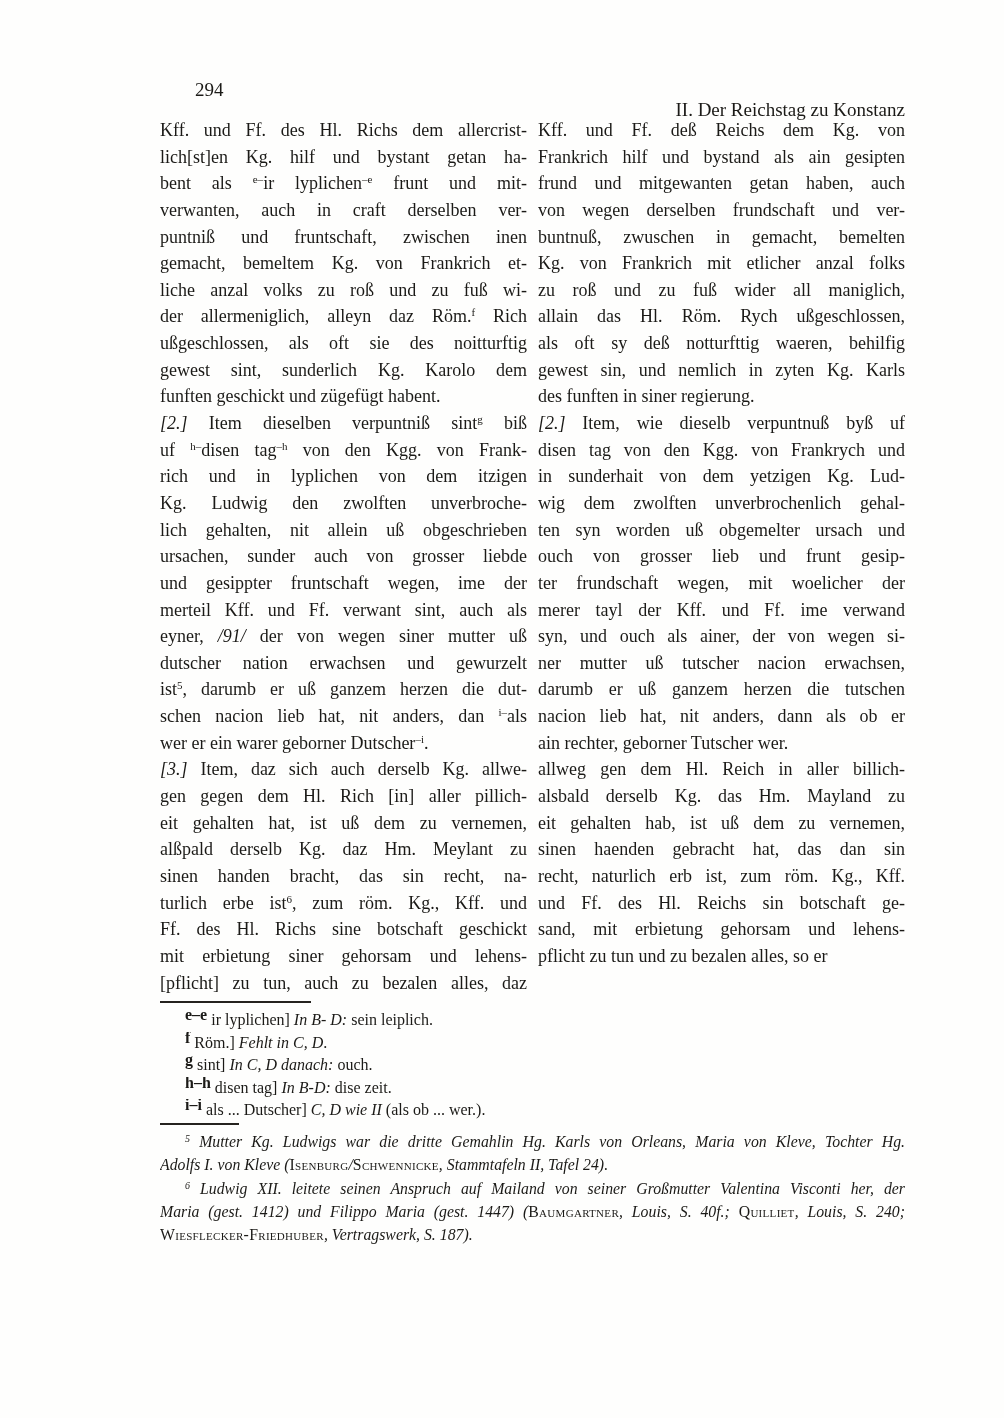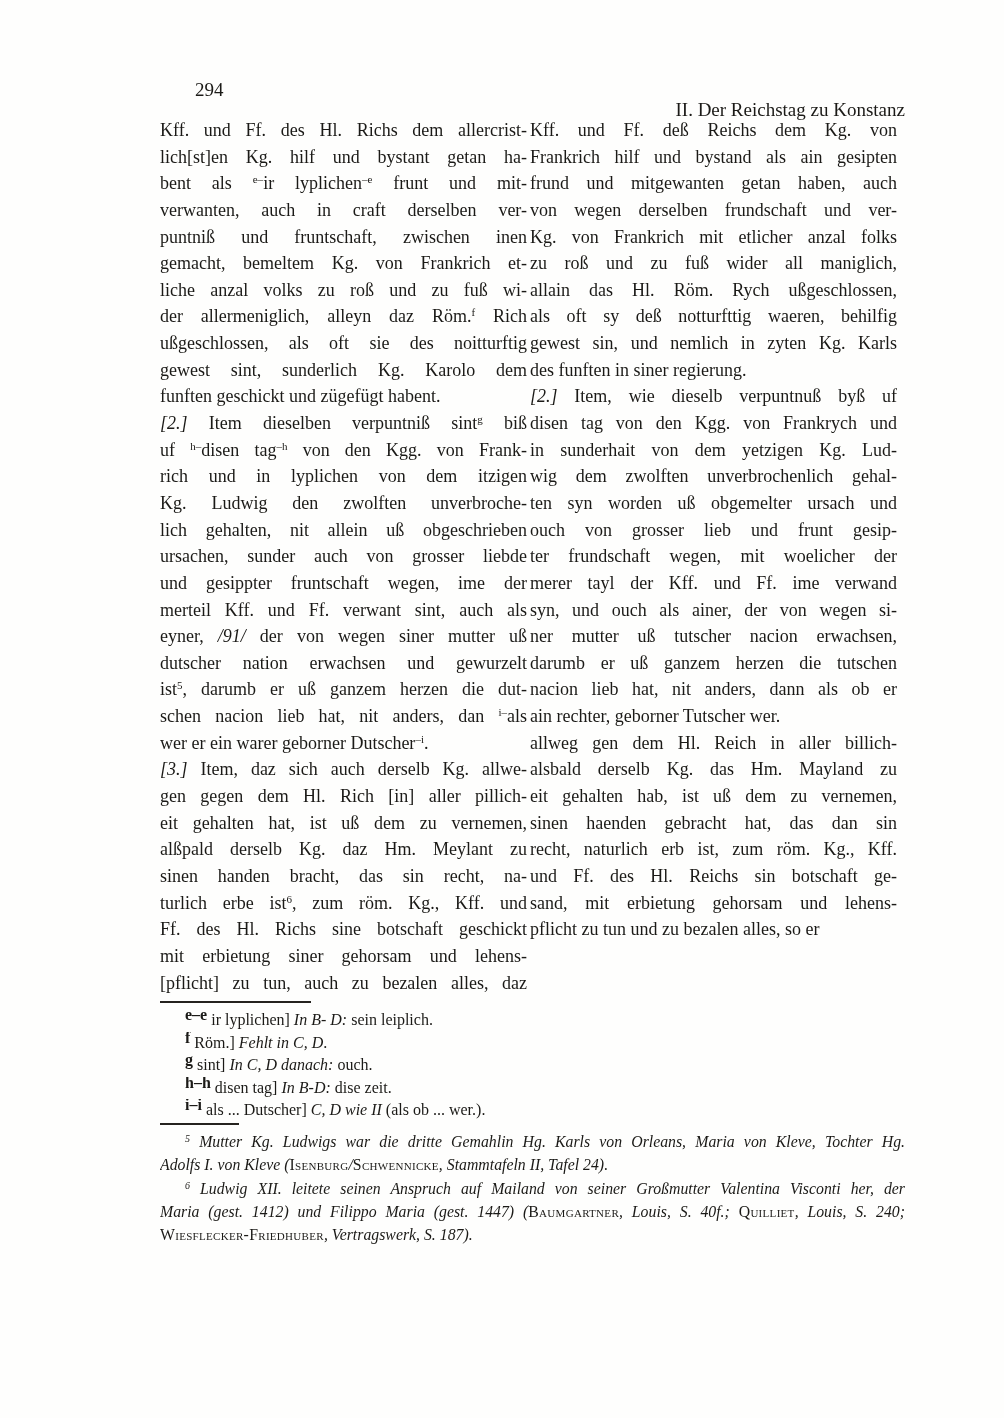--- a/index.html
+++ b/index.html
@@ -10,21 +10,21 @@
     font-family:"Liberation Serif","DejaVu Serif",serif;
     position:relative;
     overflow:hidden;
   }
   .page{position:absolute;inset:0;}
   
   .header{position:absolute;top:79px;left:160px;width:745px;height:24px;font-size:19px;}
   .pagenum{position:absolute;left:0;top:0;margin-left:35px;}
   .running-head{width:100%;text-align:right;margin-top:20px;}
   
-  .main{position:absolute;top:117px;left:160px;width:745px;display:flex;gap:3px;}
+  .main{position:absolute;top:117px;left:160px;width:745px;display:flex;gap:11px;}
   .col{width:367px;}
   .tl{
     height:26.65px;line-height:26.65px;font-size:18px;
     text-align:justify;text-align-last:justify;text-justify:inter-word;
     overflow:hidden;
   }
   .tl.last{text-align-last:left;}
   .tl.ind{padding-left:25px;}
   .i{font-style:italic;}
   .sup{font-size:11px;position:relative;top:-6px;}
@@ -93,20 +93,21 @@
           <div class="tl"><span>mit erbietung siner gehorsam und lehens-</span></div>
           <div class="tl"><span>[pflicht] zu tun, auch zu bezalen alles, daz</span></div>
         </div>
     </div>
     <div class="col">
       <div class="para">
           <div class="tl"><span>Kff. und Ff. deß Reichs dem Kg. von</span></div>
           <div class="tl"><span>Frankrich hilf und bystand als ain gesipten</span></div>
           <div class="tl"><span>frund und mitgewanten getan haben, auch</span></div>
           <div class="tl"><span>von wegen derselben frundschaft und ver-</span></div>
+          <div class="tl"><span>buntnuß, zwuschen in gemacht, bemelten</span></div>
           <div class="tl"><span>Kg. von Frankrich mit etlicher anzal folks</span></div>
           <div class="tl"><span>zu roß und zu fuß wider all maniglich,</span></div>
           <div class="tl"><span>allain das Hl. Röm. Rych ußgeschlossen,</span></div>
           <div class="tl"><span>als oft sy deß notturfttig waeren, behilfig</span></div>
           <div class="tl"><span>gewest sin, und nemlich in zyten Kg. Karls</span></div>
           <div class="tl last"><span>des funften in siner regierung.</span></div>
         </div>
       <div class="para">
           <div class="tl"><span class="i">[2.]</span><span> Item, wie dieselb verpuntnuß byß uf</span></div>
           <div class="tl"><span>disen tag von den Kgg. von Frankrych und</span></div>

